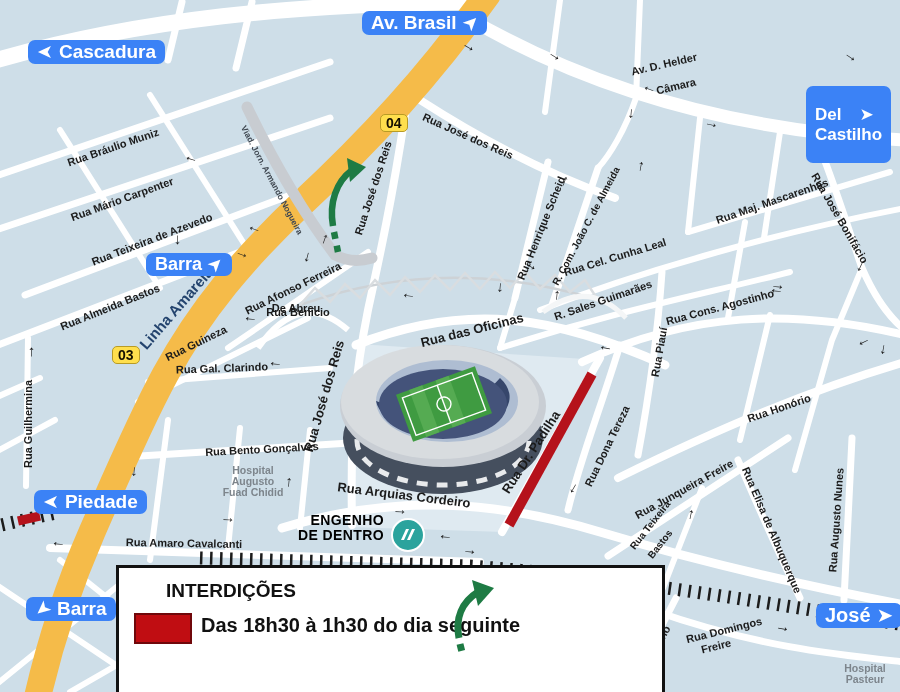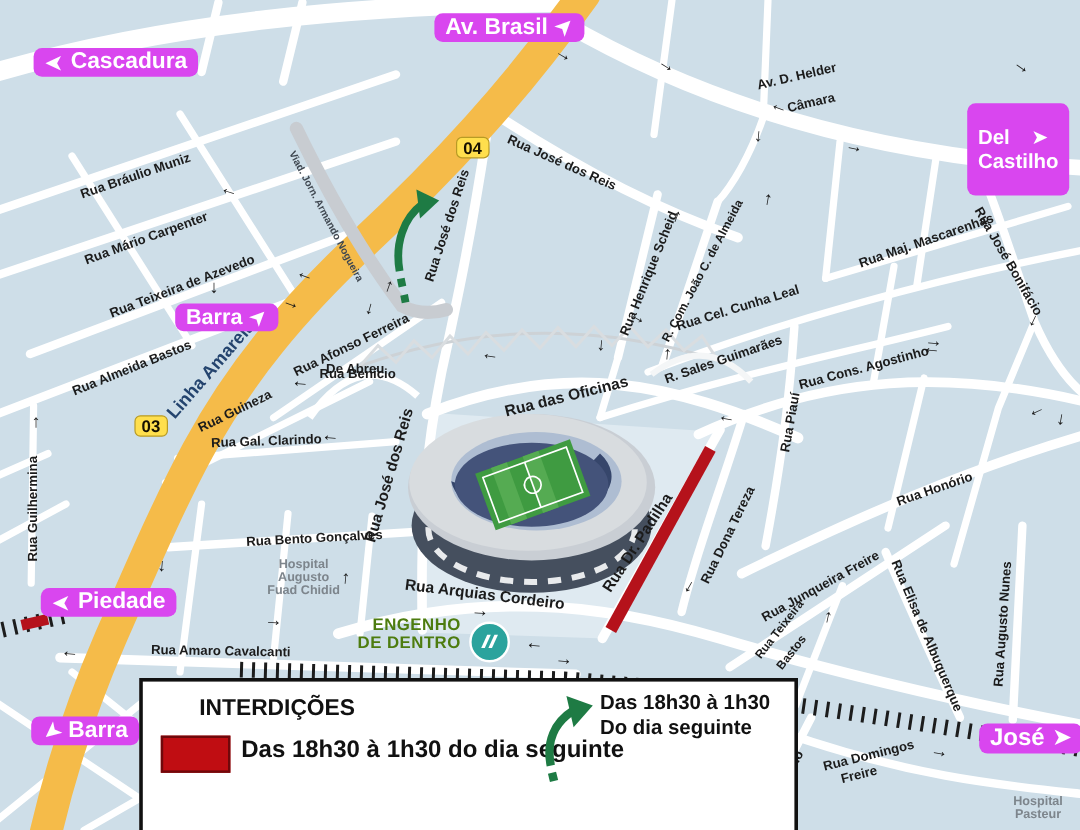--- a/index.html
+++ b/index.html
@@ -8,35 +8,35 @@
   #roadsvg{position:absolute;left:0;top:0;}
   .street{position:absolute;font:600 11px "Liberation Sans",sans-serif;color:#1b1b1b;
           white-space:nowrap;transform:translate(-50%,-50%) rotate(var(--r,0deg));z-index:5;}
   .s13{font-size:13px;font-weight:700;}
   .s10{font-size:10px;}
   .s8{font-size:8.5px;color:#3f4750;font-weight:600;}
   .navy{color:#24446e;font-size:15px;font-weight:800;}
   .gray{color:#7d858c;font-weight:700;font-size:10.5px;}
   .arr{position:absolute;font:700 15px "Liberation Sans",sans-serif;color:#1a1a1a;
        transform:translate(-50%,-50%) rotate(var(--r,0deg));z-index:4;}
-  .sign{position:absolute;background:#d946ef;color:#fff;font-weight:700;border-radius:7px;
+  .sign{position:absolute;background:#3b82f6;color:#fff;font-weight:700;border-radius:7px;
         padding:1px 9px;display:flex;align-items:center;gap:6px;z-index:8;line-height:1.15;}
   .sign .ic{display:inline-block;font-weight:400;}
   .rotL{transform:rotate(180deg);}
   .rotNE{transform:rotate(-45deg);}
   .rotSW{transform:rotate(140deg);}
   .shield{position:absolute;background:#ffdf4d;border:1.5px solid #b89b25;border-radius:5px;
           font:800 14px "Liberation Sans",sans-serif;color:#151000;padding:0 5px;z-index:8;}
   #logo{position:absolute;left:398px;top:160px;width:96px;text-align:center;z-index:6;}
   #logo .pref{font:800 10px "Liberation Sans",sans-serif;letter-spacing:2.5px;color:#1e3a5f;margin-top:2px;}
   #logo .rio{font:900 42px "Liberation Sans",sans-serif;color:#1e3a5f;line-height:.88;}
   #logo .rule{width:62px;height:2px;background:#2a4d75;margin:5px auto 4px;}
   #logo .cet{font:700 11px "Liberation Sans",sans-serif;color:#5c6670;}
   #station-label{position:absolute;left:282px;top:513px;width:102px;text-align:right;
-     font:800 14px "Liberation Sans",sans-serif;color:#4d7c0f;line-height:1.1;letter-spacing:.4px;z-index:6;}
+     font:800 14px "Liberation Sans",sans-serif;color:#000000;line-height:1.1;letter-spacing:.4px;z-index:6;}
   #station-icon{position:absolute;left:391px;top:518px;width:30px;height:30px;border-radius:50%;
      background:#2ba39d;border:2px solid #fff;display:flex;align-items:center;justify-content:center;z-index:6;}
   #legend{position:absolute;left:116px;top:565px;width:543px;height:124px;background:#fff;
      border:3px solid #111;z-index:10;}
   #legend .title{position:absolute;left:17px;top:12px;font:800 19px "Liberation Sans",sans-serif;color:#111;margin-left:30px;}
   #legend .swatch{position:absolute;left:15px;top:45px;width:54px;height:27px;background:#c00d12;border:2px solid #70080b;}
   #legend .red-label{position:absolute;left:82px;top:46px;font:800 20px "Liberation Sans",sans-serif;color:#111;}
   #legend .g1{position:absolute;left:381px;top:7px;font:800 17px "Liberation Sans",sans-serif;color:#111;line-height:1.25;}
   #legend .note{position:absolute;left:381px;top:55px;font:400 12.5px "Liberation Sans",sans-serif;color:#222;line-height:1.35;}
   #legend svg{position:absolute;left:325px;top:8px;}
@@ -292,19 +292,15 @@
 
   <div id="legend">
     <div class="title">INTERDIÇÕES</div>
     <div class="swatch"></div>
     <div class="red-label">Das 18h30 à 1h30 do dia seguinte</div>
     <svg width="52" height="78" viewBox="0 0 52 78">
       <path d="M 16 68 L 18 76" stroke="#1e7b44" stroke-width="7" fill="none" stroke-dasharray="7 7"></path>
       <path d="M 15 62 C 11 42 18 26 34 16" stroke="#1e7b44" stroke-width="7" fill="none"></path>
       <polygon points="28,4 50,12 34,30" fill="#1e7b44"></polygon>
     </svg>
-    <div class="g1">
-      <div>Das 18h30 à 1h30</div>
-      <div>Do dia seguinte</div>
-    </div>
   </div>
 
 </div>
 
 </body></html>

